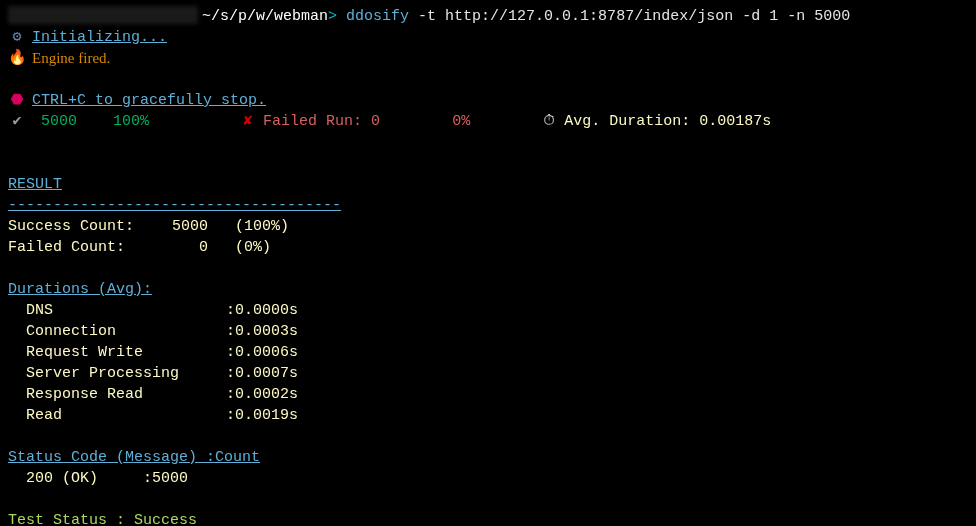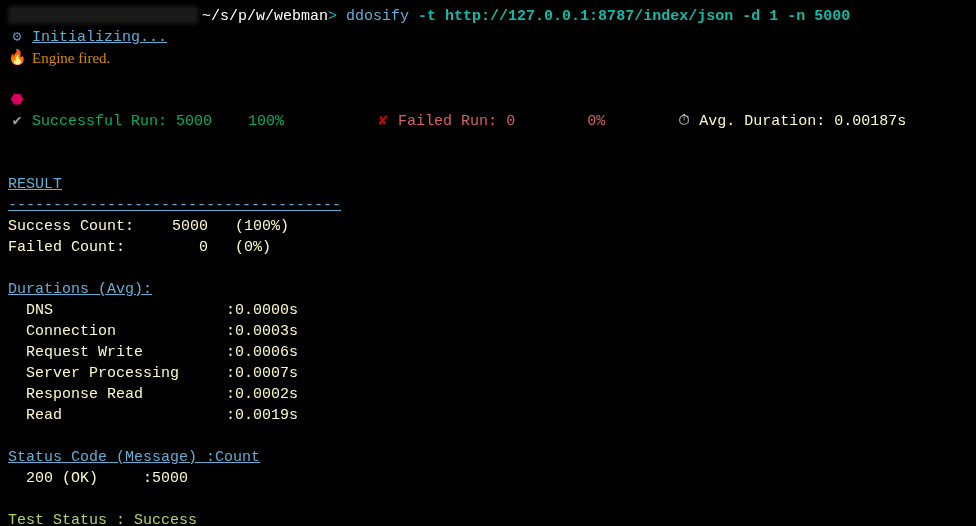--- a/index.html
+++ b/index.html
@@ -18,21 +18,21 @@
       padding: 6px 8px;
     }
     .row {
       white-space: pre;
       display: flex;
       align-items: flex-start;
     }
     .prompt-path { color: #ffffff; }
     .prompt-sep { color: #00bfbf; }
     .cmd-name { color: #5fafd7; }
-    .cmd-args { color: #14b8a6; font-weight: bold; }
+    .cmd-args { color: #e5e5e5; }
     .cyan-dim { color: #5fafd7; text-decoration: underline; }
     .orange { color: #d78700; font-family: Liberation Serif, serif; }
     .green { color: #00af5f; }
     .red { color: #d75f5f; }
     .yellow-green { color: #afd75f; }
     .white { color: #fef9c3; }
     .icon {
       display: inline-block;
       width: 18px;
       text-align: center;
@@ -86,26 +86,26 @@
 
   <div class="row">
     <span class="icon fire-icon">🔥</span>
     <span class="orange">Engine fired.</span>
   </div>
 
   <div class="row">&nbsp;</div>
 
   <div class="row">
     <span class="icon stop-icon">⬣</span>
+    <span class="cyan-dim">CTRL+C to gracefully stop.</span>
   </div>
 
   <div class="row stats-row">
     <span class="stats-segment">
       <span class="icon check-icon">✔</span>
-      <span class="green">Successful Run:</span>
       <span> </span>
       <span class="green">5000</span>
       <span>    </span>
       <span class="green">100%</span>
     </span>
     <span class="spacer" style="width:90px;"></span>
     <span class="stats-segment">
       <span class="icon x-icon">✘</span>
       <span class="red">Failed Run:</span>
       <span> </span>

